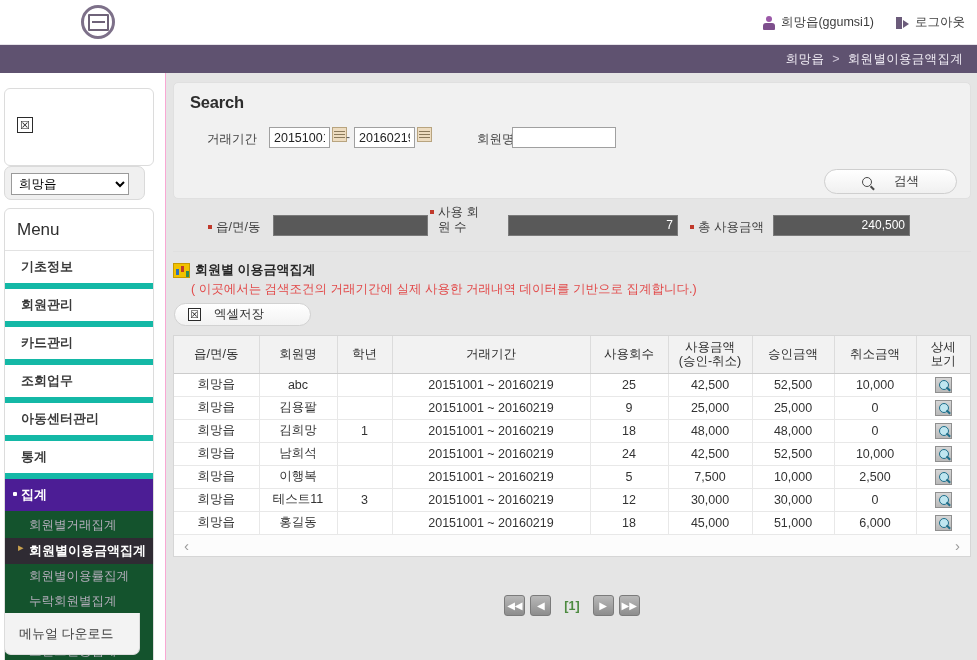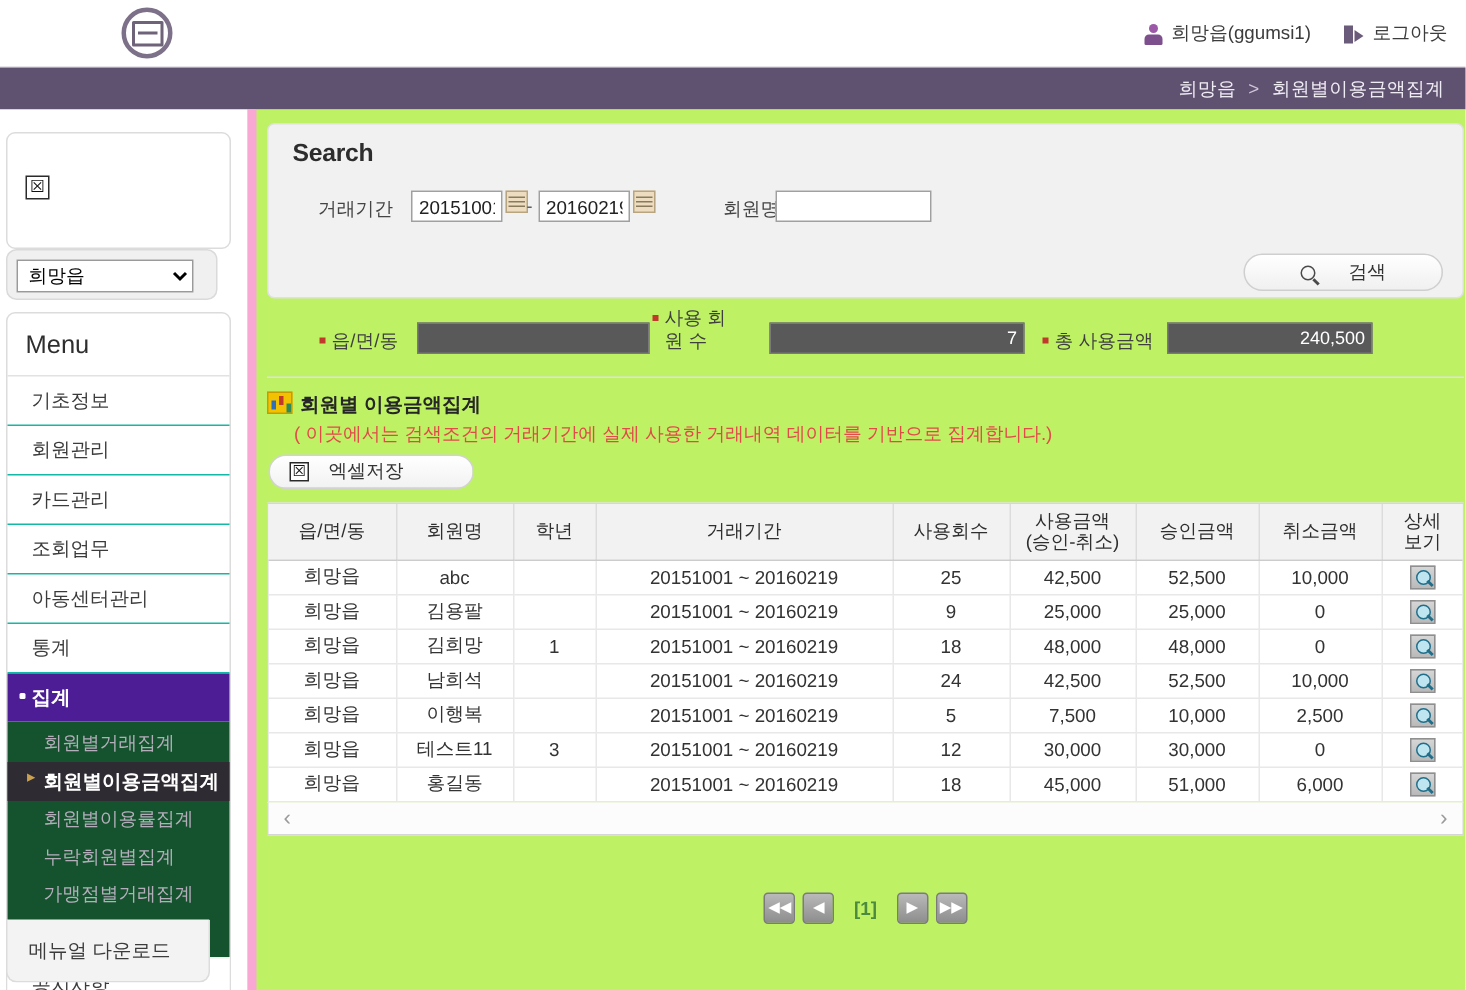--- a/index.html
+++ b/index.html
@@ -134,22 +134,23 @@
     border-radius: 6px 6px 0 0;
   }
   .menu-title {
     font-size: 17px; font-weight: 400; color: #2e2e2e;
     padding: 11px 0 10px 12px;
     border-bottom: 1px solid #e2e2e2;
   }
   .menu-item {
     font-size: 13px; color: #3b3b3b;
     padding: 7px 0 7px 16px;
-    border-bottom: 1px solid #14b8a6;
-    cursor: pointer;
+    border-bottom: 6px solid #14b8a6;
+    cursor: pointer;
+    font-weight: bold;
   }
   .menu-item.active {
     background: #4c1d95;
     color: #ffffff;
     font-weight: 700;
     border-bottom: none;
     position: relative;
     padding-left: 16px;
   }
   .menu-item.active::before {
@@ -197,22 +198,22 @@
   .manual-label {
     font-size: 13px; color: #3b3b3b;
     padding: 12px 0 0 14px;
     cursor: pointer;
   }
 
   
   .main {
     position: absolute; left: 165px; top: 73px;
     width: 812px; height: 587px;
-    background: #bef264;
-    border-left: 6px solid #f9a8d4;
+    background: #e5e5e5;
+    border-left: 1px solid #f9a8d4;
     padding-left: 48px;
   }
 
   .panel {
     position: absolute; left: 7px; top: 9px;
     width: 798px; height: 117px;
     background: #f1f1f1;
     border: 1px solid #e0e0e0;
     border-radius: 5px;
   }
@@ -313,21 +314,21 @@
   .s1-l { left: 43px; top: 16px; }
   .s1-v { left: 100px; top: 11px; width: 155px; }
   .s2-l { left: 265px; top: 1px; width: 52px; }
   .s2-v { left: 335px; top: 11px; width: 170px; }
   .s3-l { left: 525px; top: 16px; }
   .s3-v { left: 600px; top: 11px; width: 137px; }
 
   
   .sec-head {
     position: absolute; left: 7px; top: 188px;
-    display: flex; gap: 5px;
+    display: flex; align-items: center; gap: 5px;
   }
   .sec-ico {
     width: 17px; height: 15px;
     background: #f2c200;
     border: 1px solid #c79a00;
     position: relative;
     display: inline-block;
   }
   .sec-ico::before {
     content:""; position:absolute; left:2px; bottom:2px;

